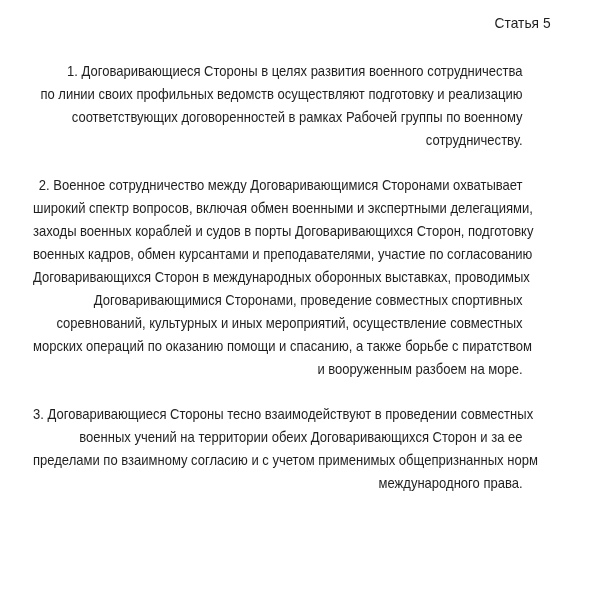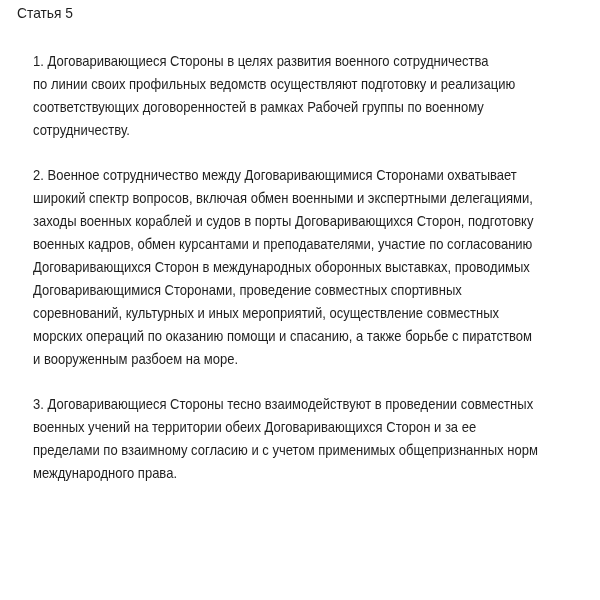--- a/index.html
+++ b/index.html
@@ -1,18 +1,18 @@
 <!DOCTYPE html>
 <html><head>
 <meta charset="utf-8">
 <style>
   html, body { margin: 0; padding: 0; background: #ffffff; }
   body { width: 600px; height: 600px; overflow: hidden; position: relative;
          font-family: "Liberation Sans", sans-serif; color: #1f1f1f; }
-  .doc { position: absolute; left: 17px; top: 2px; width: 580px; }
+  .doc { position: absolute; left: 17px; top: 12px; width: 580px; text-align: right; }
   .title { font-size: 15px; line-height: 22px; height: 22px; margin: 0 0 25px 0;
            white-space: nowrap; transform: scaleX(0.92); transform-origin: left center; }
   .para { margin: 0 0 22px 16px; }
   .line { font-size: 15px; line-height: 23px; height: 23px; white-space: nowrap;
           transform: scaleX(0.868); transform-origin: left center; display: block; }
 </style>
 </head>
 <body>
 
 <div class="doc">

